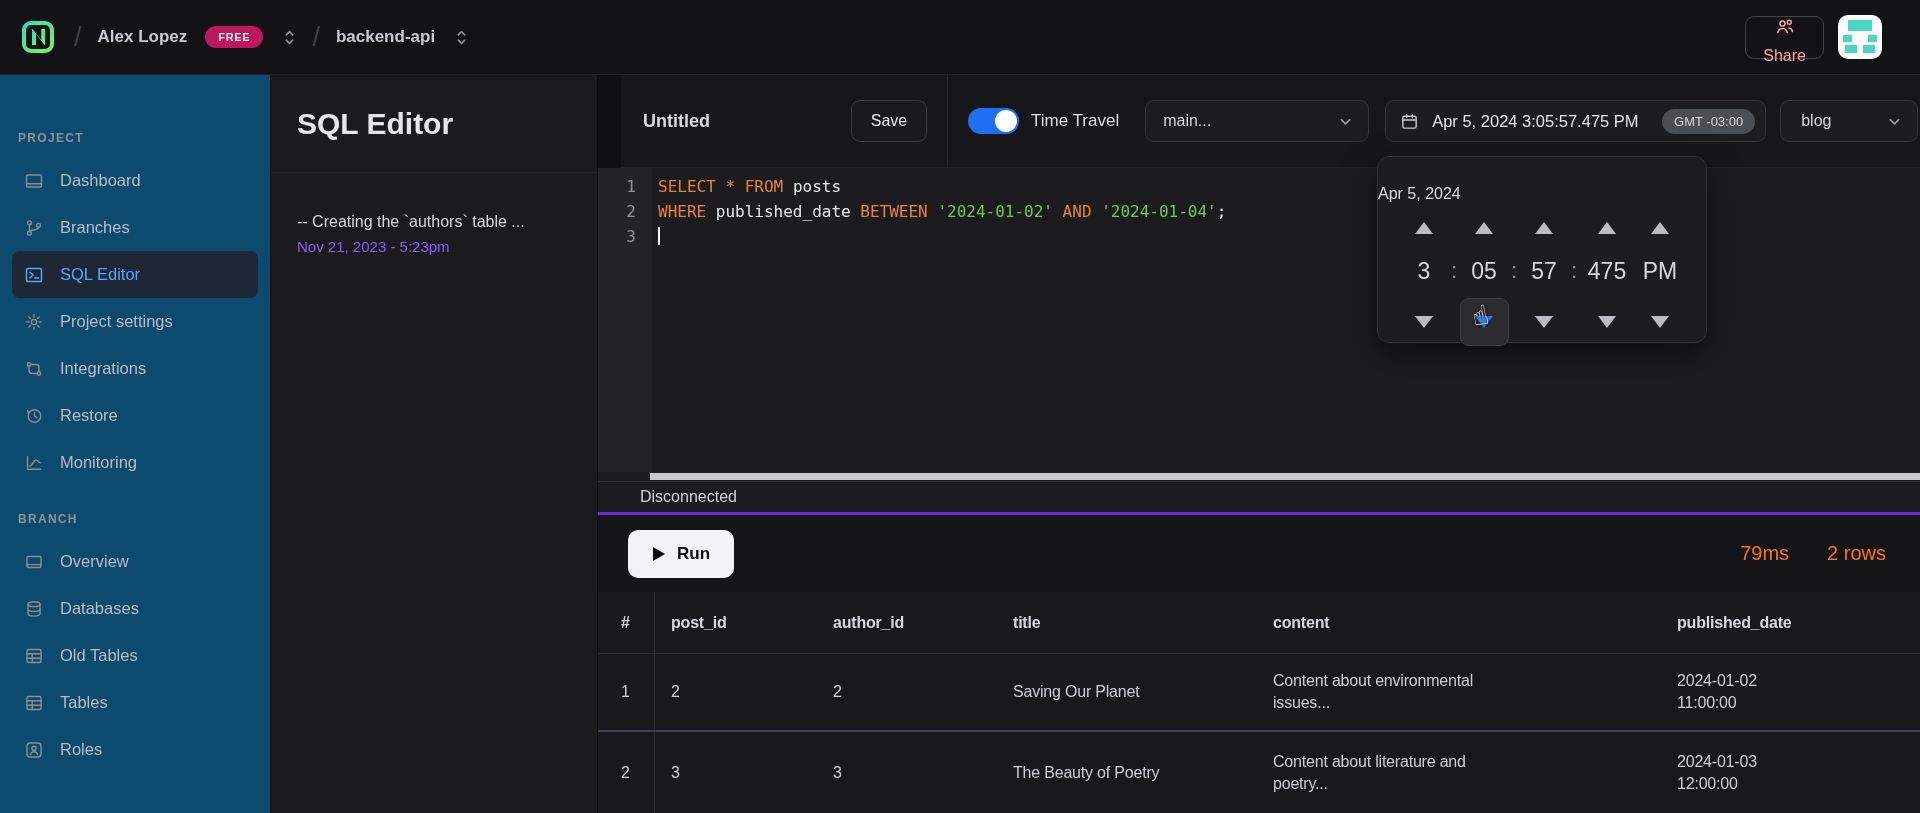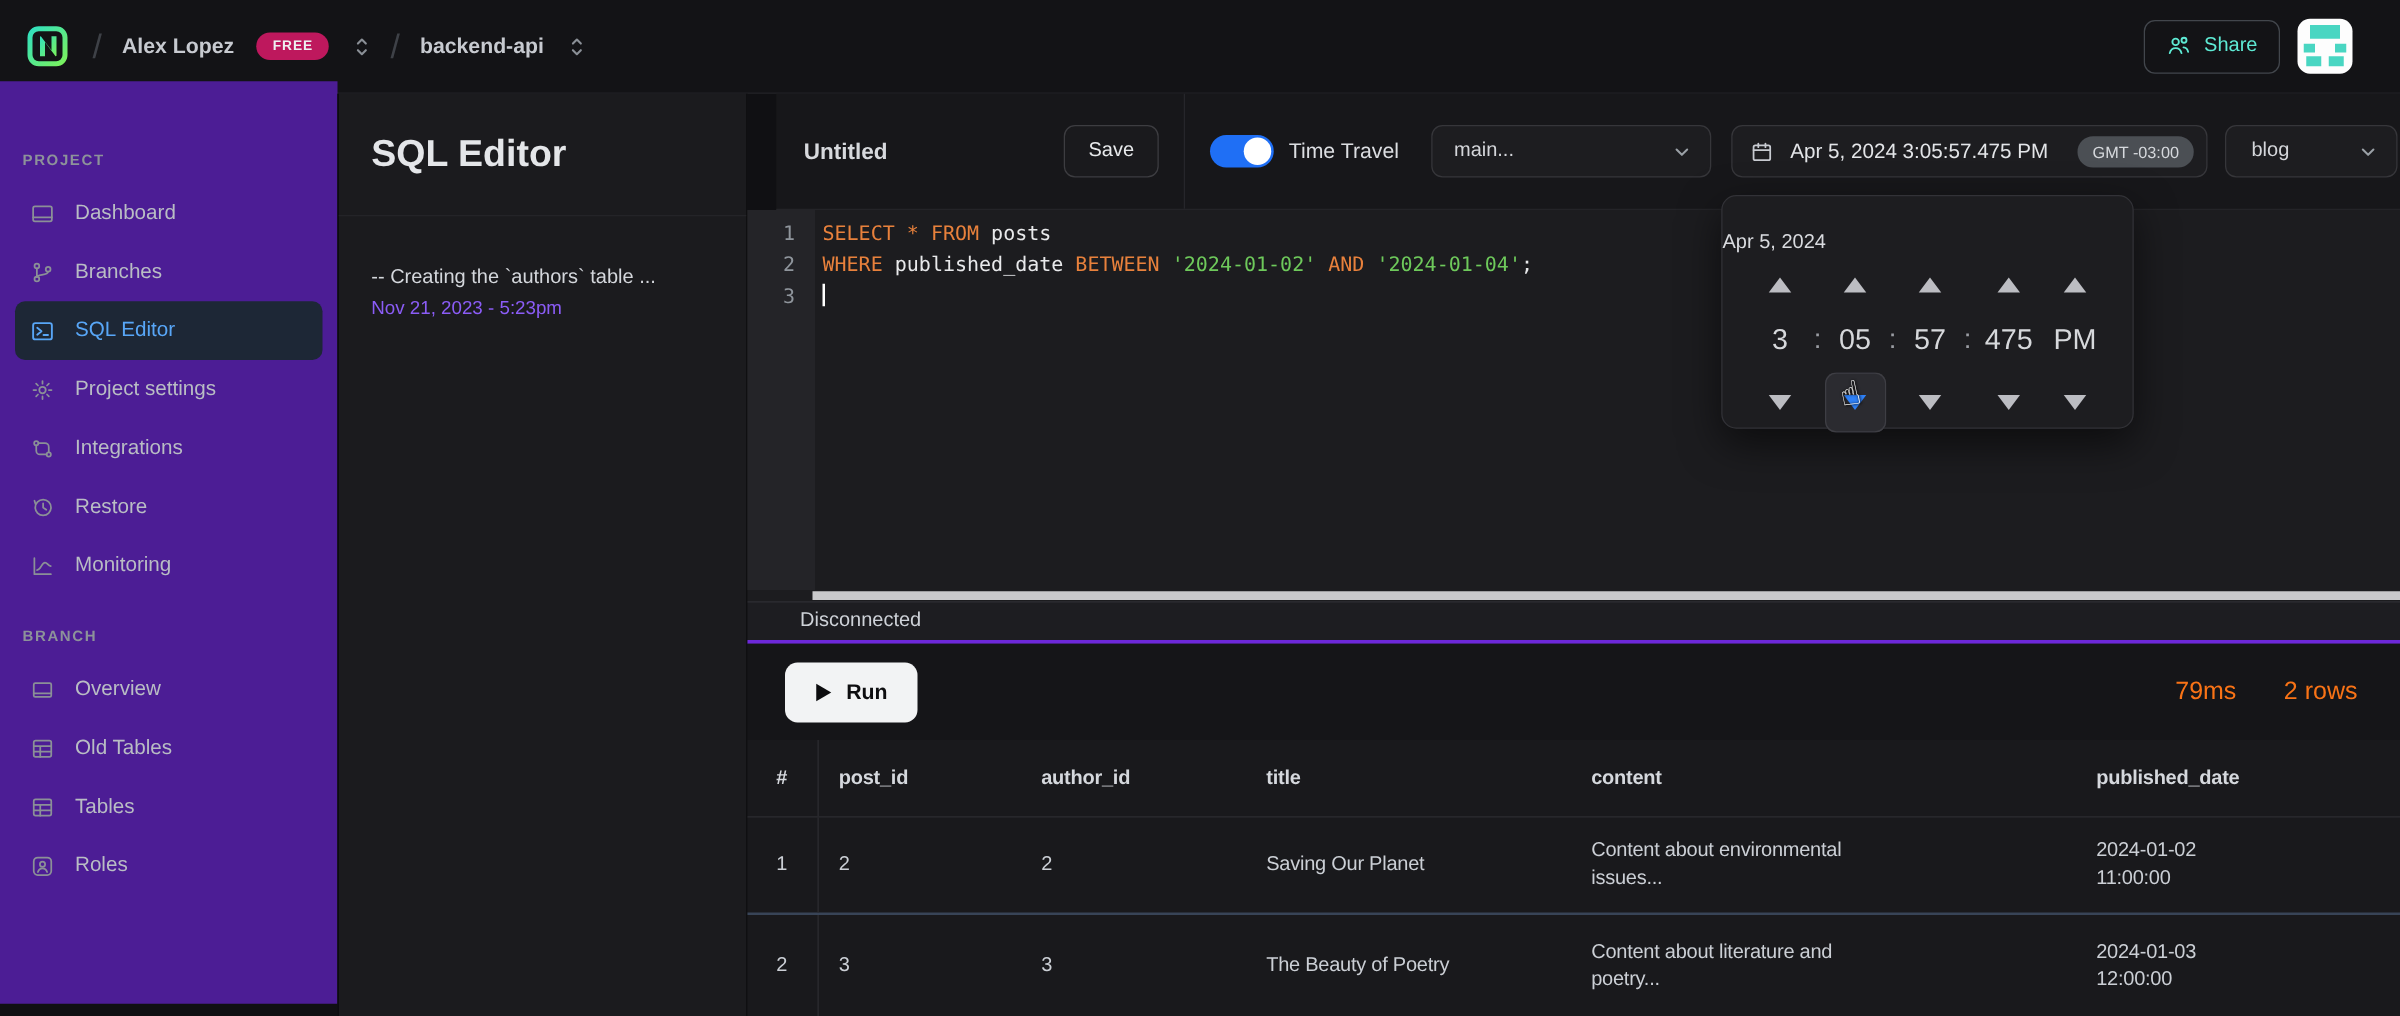--- a/index.html
+++ b/index.html
@@ -21,35 +21,35 @@
   .user-name { font-size:17px; font-weight:600; color:#c7cad0; }
   .badge-free {
     background:#be185d; color:#eef0f2; font-size:11px; font-weight:700;
     letter-spacing:.7px; padding:5px 13px; border-radius:999px; margin-left:4px;
   }
   .chev-sort { color:#8a8f96; margin-left:6px; cursor:pointer; }
   .proj-name { font-size:17px; font-weight:600; color:#c7cad0; }
   .tb-spacer { flex:1; }
   .share-btn {
     display:flex; align-items:center; gap:10px; height:43px; padding:0 17px;
-    border:1px solid #42464c; border-radius:9px; color:#5eead4; font-size:16px;
-    cursor:pointer; background:transparent;
+    border:1px solid #42464c; border-radius:9px; color:#fca5a5; font-size:16px;
+    cursor:pointer; background:transparent;flex-direction:column;
   }
   .avatar { width:44px; height:44px; border-radius:10px; background:#fdfdfd; position:relative; overflow:hidden; }
   .avatar div { position:absolute; background:#49d6c2; }
   .av1 { left:10px; top:5px;  width:24px; height:11px; }
   .av2 { left:5px;  top:20px; width:9px;  height:7px; }
   .av3 { left:30px; top:20px; width:9px;  height:7px; }
   .av4 { left:7px;  top:30px; width:12px; height:8px; }
   .av5 { left:25px; top:30px; width:12px; height:8px; }
 
   
   .sidebar {
-    position:absolute; left:0; top:65px; width:270px; height:738px;
-    background:#4c1d95; padding:56px 12px 0;
+    position:absolute; left:0; top:75px; width:270px; height:738px;
+    background:#0c4a6e; padding:56px 12px 0;
   }
   .side-label {
     font-size:12px; font-weight:700; letter-spacing:1.3px; color:#8d929a;
     padding-left:6px; margin-bottom:12px;
   }
   .side-label.branch { margin-top:26px; }
   .side-item {
     height:47px; display:flex; align-items:center; padding:0 12px;
     border-radius:8px; color:#b9bdc4; font-size:16.5px; cursor:pointer;
   }
@@ -322,20 +322,30 @@
         <span class="icn">
           <svg width="20" height="20" viewBox="0 0 20 20" fill="none" stroke="currentColor" stroke-width="1.4" stroke-linecap="round" stroke-linejoin="round">
             <rect x="3" y="4.5" width="14" height="11" rx="1.2"></rect>
             <path d="M3 12.6h14"></path>
           </svg>
         </span>
         <span>Overview</span>
       </div>
       <div class="side-item">
         <span class="icn">
+          <svg width="20" height="20" viewBox="0 0 20 20" fill="none" stroke="currentColor" stroke-width="1.4" stroke-linecap="round">
+            <ellipse cx="10" cy="5.2" rx="6" ry="2.4"></ellipse>
+            <path d="M4 5.2v9.4c0 1.4 2.7 2.5 6 2.5s6-1.1 6-2.5V5.2"></path>
+            <path d="M4 10c0 1.4 2.7 2.5 6 2.5s6-1.1 6-2.5"></path>
+          </svg>
+        </span>
+        <span>Databases</span>
+      </div>
+      <div class="side-item">
+        <span class="icn">
           <svg width="20" height="20" viewBox="0 0 20 20" fill="none" stroke="currentColor" stroke-width="1.4" stroke-linecap="round" stroke-linejoin="round">
             <rect x="3" y="3.5" width="14" height="13" rx="1.5"></rect>
             <path d="M3 7.8h14M3 12.2h14M8.2 7.8v8.7"></path>
           </svg>
         </span>
         <span>Old Tables</span>
       </div>
       <div class="side-item">
         <span class="icn">
           <svg width="20" height="20" viewBox="0 0 20 20" fill="none" stroke="currentColor" stroke-width="1.4" stroke-linecap="round" stroke-linejoin="round">

